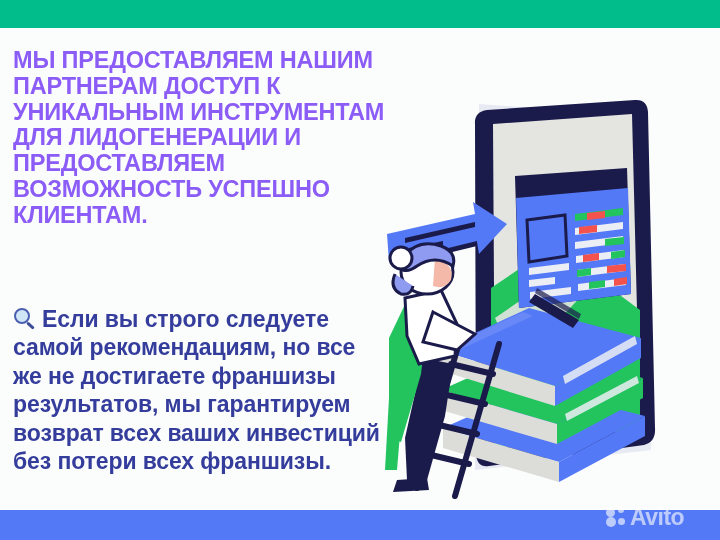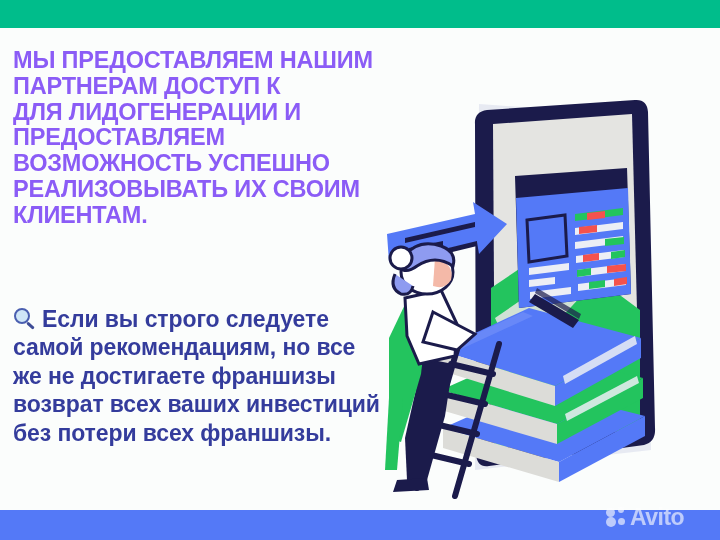--- a/index.html
+++ b/index.html
@@ -58,31 +58,32 @@
 </head>
 <body>
 
 <div class="canvas">
 
   <div class="bar-top"></div>
 
   <div class="headline">
     <div>МЫ ПРЕДОСТАВЛЯЕМ НАШИМ</div>
     <div>ПАРТНЕРАМ ДОСТУП К</div>
+    <div>УНИКАЛЬНЫМ ИНСТРУМЕНТАМ</div>
     <div>ДЛЯ ЛИДОГЕНЕРАЦИИ И</div>
     <div>ПРЕДОСТАВЛЯЕМ</div>
     <div>ВОЗМОЖНОСТЬ УСПЕШНО</div>
-    <div>РЕАЛИЗОВЫВАТЬ ИХ СВОИМ</div>
     <div>КЛИЕНТАМ.</div>
   </div>
 
   <div class="body-copy">
     <div><span class="lens"><span class="ring"></span><span class="handle"></span></span><span>Если вы строго следуете</span></div>
     <div>самой рекомендациям, но все</div>
     <div>же не достигаете франшизы</div>
+    <div>результатов, мы гарантируем</div>
     <div>возврат всех ваших инвестиций</div>
     <div>без потери всех франшизы.</div>
   </div>
 
   <div class="illus">
     <svg viewBox="0 0 337 412" xmlns="http://www.w3.org/2000/svg">
       <defs>
         <clipPath id="screenClip">
           <path d="M60 24 L232 6 L252 300 L84 330 Z"></path>
         </clipPath>

